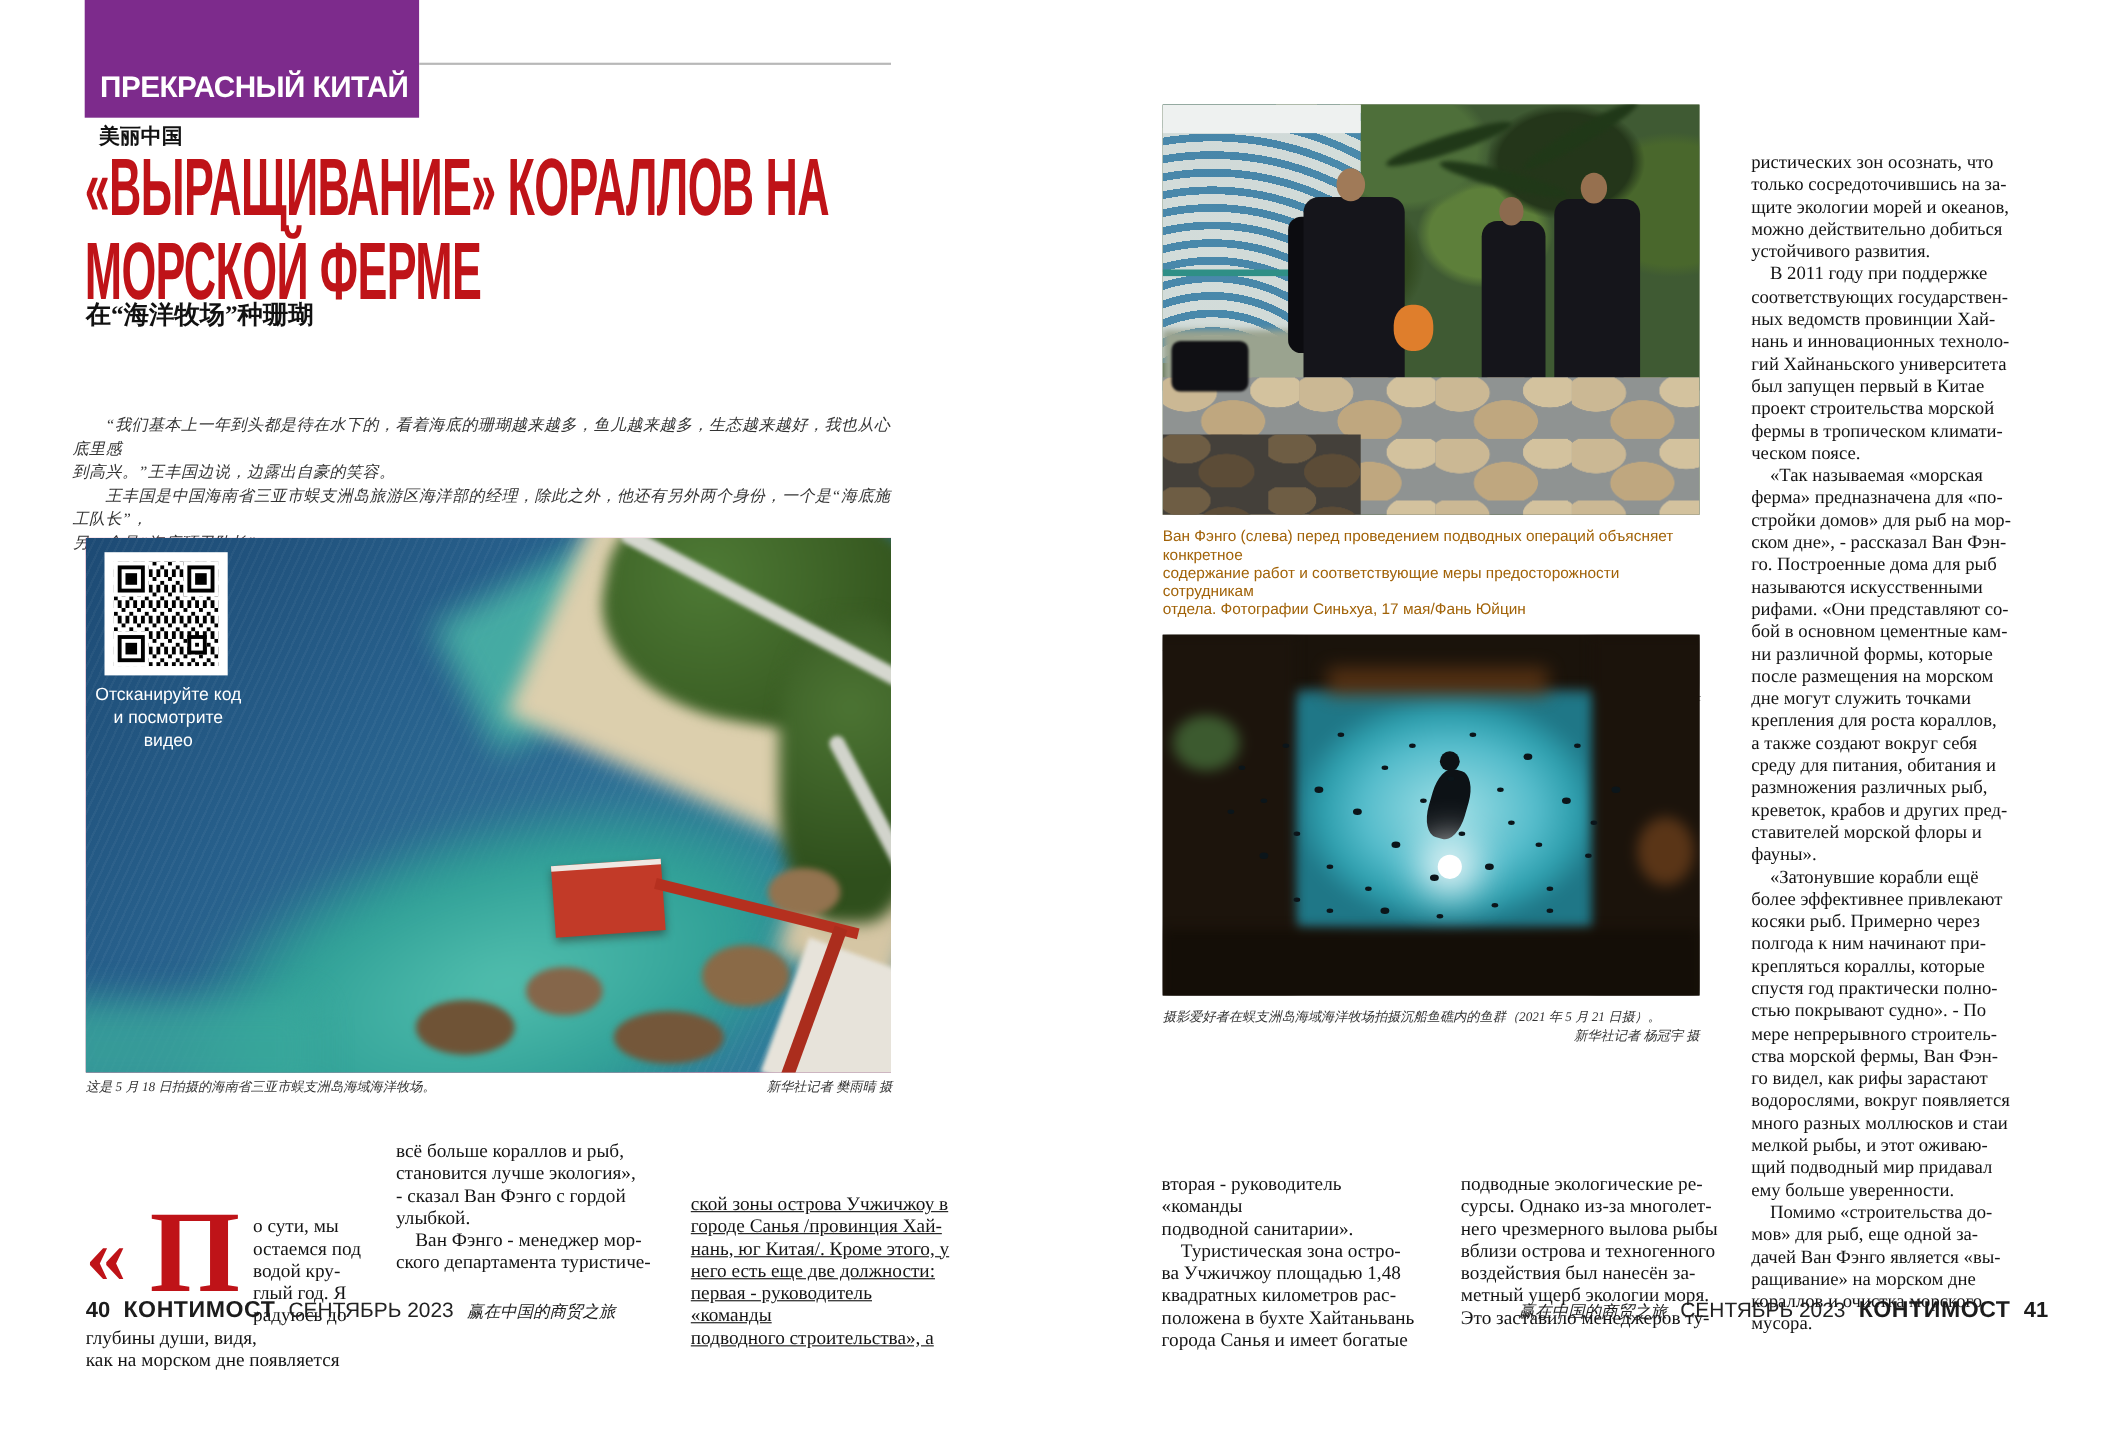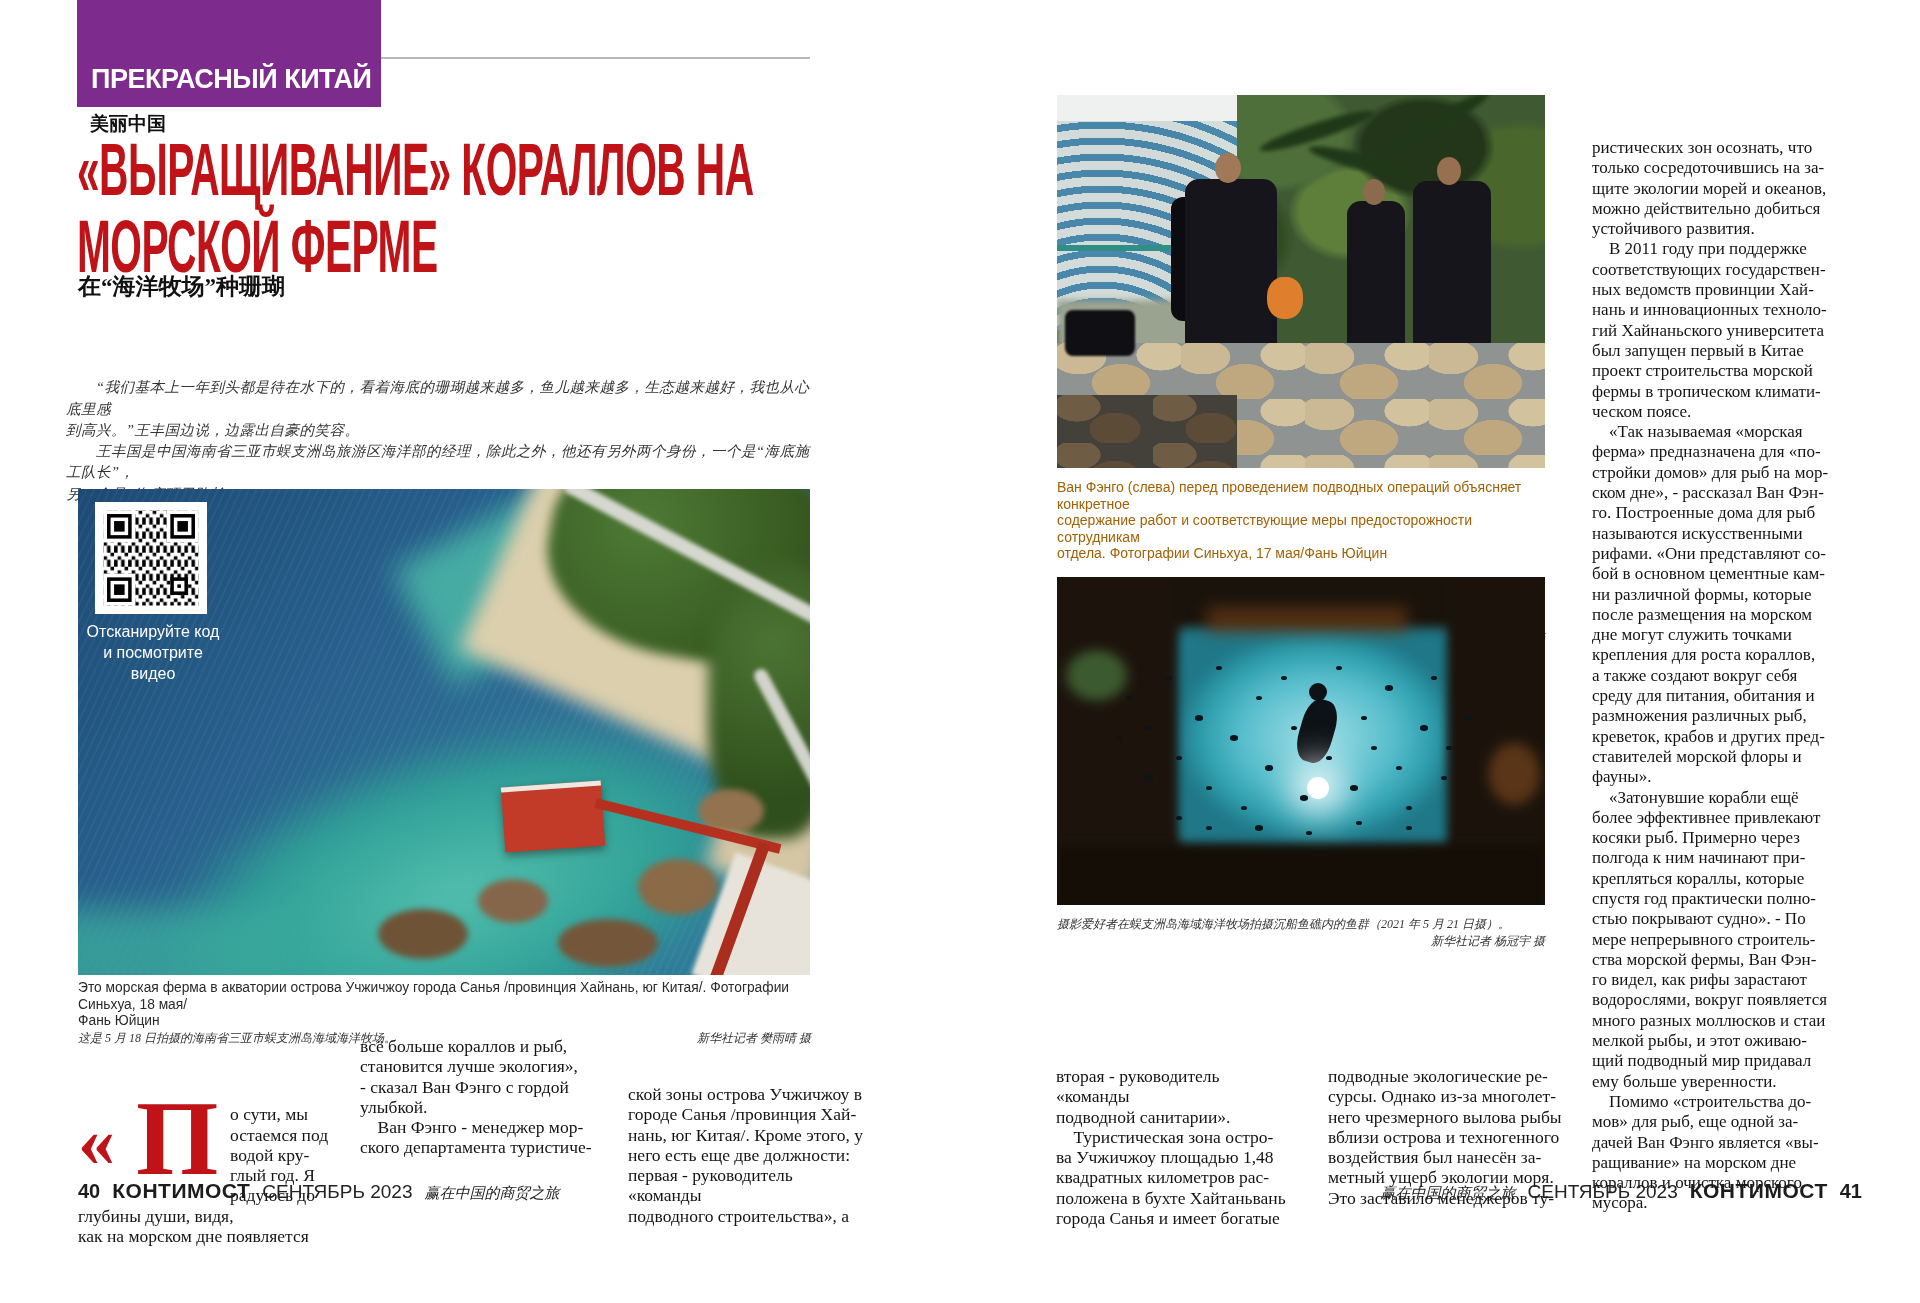--- a/index.html
+++ b/index.html
@@ -164,21 +164,21 @@
 
   #cap-left{left:78px;top:980px;width:733px;}
   #cap1{left:1057px;top:479px;width:488px;}
   #cap2{left:1057px;top:916px;width:488px;}
 
   
   .bodycol{font-family:"Liberation Serif",serif;font-size:17.5px;line-height:20.3px;
            color:#141414;}
   #col1{left:78px;top:1084px;width:258px;}
   #col2{left:360px;top:1036px;width:250px;}
-  #col3{left:628px;top:1084px;width:236px;}
+  #col3{left:628px;top:1084px;width:236px;text-decoration:underline;}
   #colA{left:1056px;top:1066px;width:240px;}
   #colB{left:1328px;top:1066px;width:238px;}
   #tallcol{left:1592px;top:138px;width:242px;font-size:17px;}
 
   .dc-float{float:left;width:152px;height:82px;position:relative;}
   .dc-q{position:absolute;left:0;bottom:8px;font-size:74px;line-height:1;
         color:#bf1318;font-family:"Liberation Serif",serif;font-weight:700;}
   .dc-l{position:absolute;left:58px;top:-8px;font-size:106px;line-height:86px;
         color:#bf1318;font-family:"Liberation Serif",serif;font-weight:700;}
 
@@ -262,22 +262,20 @@
         <rect x="21" y="21" width="3" height="3" fill="#fff"></rect>
       <rect x="22" y="22" width="1" height="1"></rect>
     </svg>
   </div>
   <div class="qr-cap pre">Отсканируйте код
 и посмотрите
 видео</div>
 </div>
 
 <div id="cap-left" class="abs">
-  <div class="cap-ru pre">Это морская ферма в акватории острова Учжичжоу города Санья /провинция Хайнань, юг Китая/. Фотографии Синьхуа, 18 мая/
-Фань Юйцин</div>
   <div class="cap-row cap-cn kai">
     <span>这是 5 月 18 日拍摄的海南省三亚市蜈支洲岛海域海洋牧场。</span>
     <span>新华社记者 樊雨晴 摄</span>
   </div>
 </div>
 
 <div id="col1" class="abs bodycol pre">
   <div class="dc-float"><span class="dc-q">«</span><span class="dc-l">П</span></div><span>о сути, мы
 остаемся под
 водой кру-

